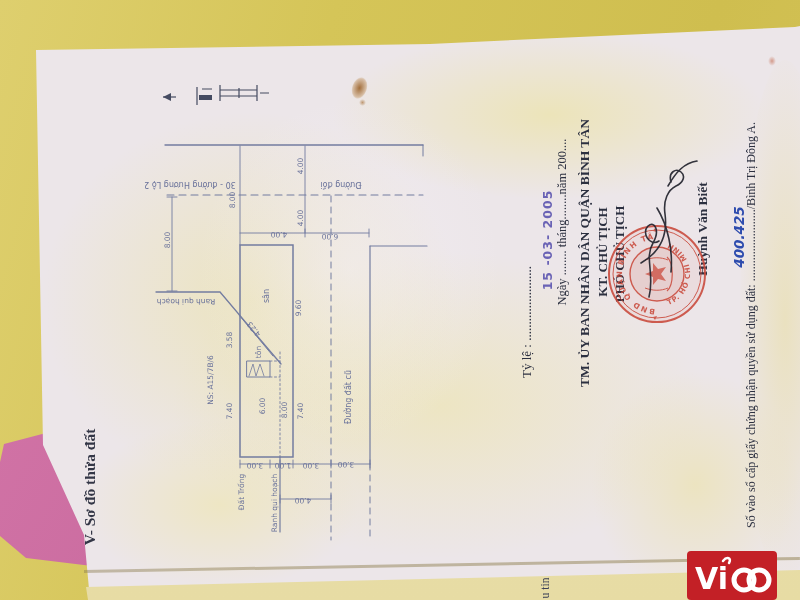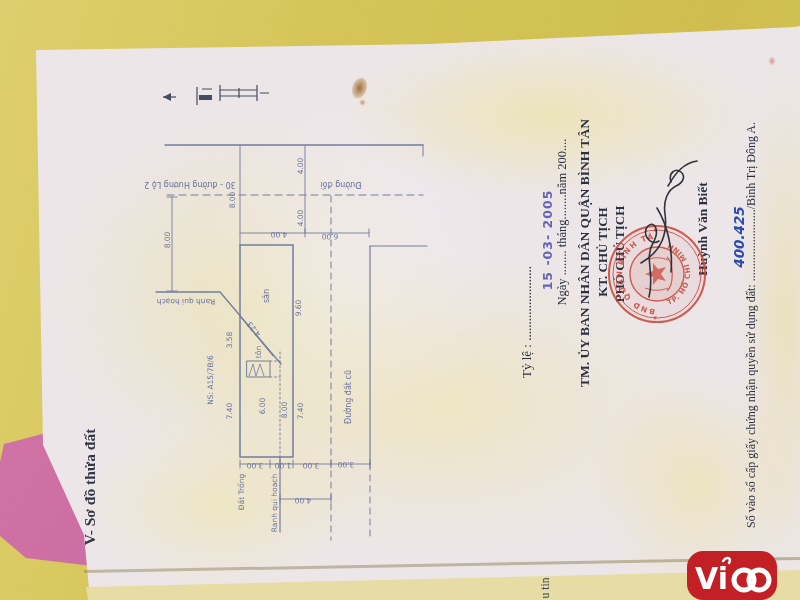--- a/index.html
+++ b/index.html
@@ -34,21 +34,21 @@
     position:absolute;left:84px;top:570px;width:716px;height:3px;
     background:linear-gradient(90deg,rgba(140,125,80,.45),rgba(150,135,90,.55));
     transform:rotate(-1.05deg);transform-origin:left center;
   }
   .lbl{
     position:absolute;white-space:nowrap;transform-origin:center center;
     color:#2c3040;line-height:1;
   }
   .vico{
     position:absolute;left:687px;top:551px;width:90px;height:49px;
-    background:#c32026;border-radius:16px;
+    background:#c32026;border-radius:4px;
   }
   svg{position:absolute;left:0;top:0;}
 </style>
 </head>
 <body>
 
 <div class="scene">
 
   <div class="pink-sheet"></div>
   <div class="pale-sliver"></div>

